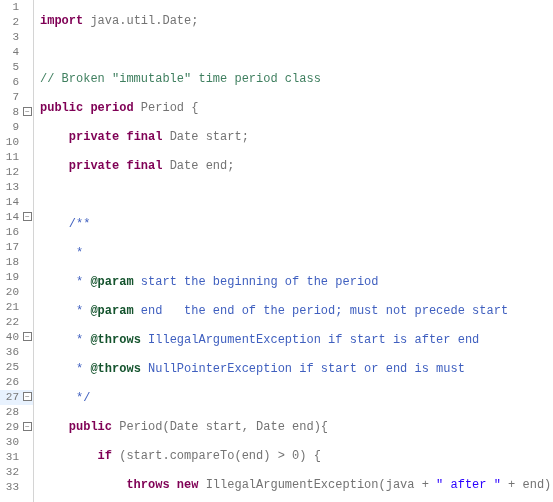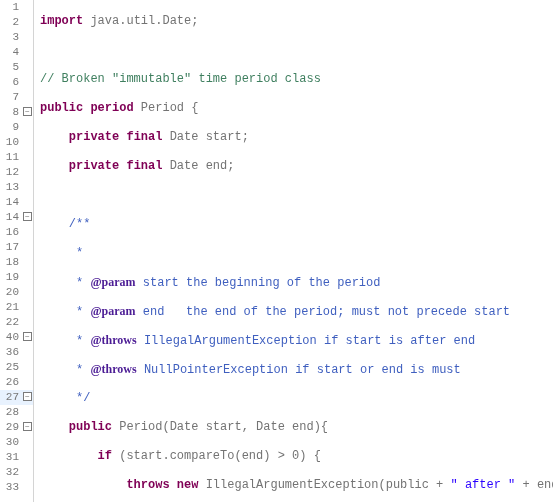--- a/index.html
+++ b/index.html
@@ -49,21 +49,21 @@
   white-space: pre;
   position: relative;
 }
 .code-line {
   height: 15px;
   line-height: 15px;
 }
 .kw { color: #7f0055; font-weight: bold; }
 .comment { color: #3f7f5f; }
 .javadoc { color: #3f5fbf; }
-.javadoc-tag { color: #4c1d95; font-weight: bold; font-family: Liberation Serif, serif; }
+.javadoc-tag { color: #14532d; font-weight: bold; }
 .string { color: #2a00ff; }
 .plain { color: #737373; }
 .highlight-line { background: #e8f2fe; }
 </style>
 </head>
 <body>
 
 <div class="gutter">
   <div class="gutter-line">1</div>
   <div class="gutter-line">2</div>
@@ -110,21 +110,21 @@
 <div class="code-line"></div>
 <div class="code-line"><span class="plain">    </span><span class="javadoc">/**</span></div>
 <div class="code-line"><span class="plain">    </span><span class="javadoc"> *</span></div>
 <div class="code-line"><span class="plain">    </span><span class="javadoc"> * </span><span class="javadoc-tag">@param</span><span class="javadoc"> start the beginning of the period</span></div>
 <div class="code-line"><span class="plain">    </span><span class="javadoc"> * </span><span class="javadoc-tag">@param</span><span class="javadoc"> end   the end of the period; must not precede start</span></div>
 <div class="code-line"><span class="plain">    </span><span class="javadoc"> * </span><span class="javadoc-tag">@throws</span><span class="javadoc"> IllegalArgumentException if start is after end</span></div>
 <div class="code-line"><span class="plain">    </span><span class="javadoc"> * </span><span class="javadoc-tag">@throws</span><span class="javadoc"> NullPointerException if start or end is must</span></div>
 <div class="code-line"><span class="plain">    </span><span class="javadoc"> */</span></div>
 <div class="code-line"><span class="plain">    </span><span class="kw">public</span><span class="plain"> Period(Date start, Date end){</span></div>
 <div class="code-line"><span class="plain">        </span><span class="kw">if</span><span class="plain"> (start.compareTo(end) &gt; 0) {</span></div>
-<div class="code-line"><span class="plain">            </span><span class="kw">throws</span><span class="plain"> </span><span class="kw">new</span><span class="plain"> IllegalArgumentException(public + </span><span class="string">" after "</span><span class="plain"> + end);</span></div>
+<div class="code-line"><span class="plain">            </span><span class="kw">throws</span><span class="plain"> </span><span class="kw">new</span><span class="plain"> IllegalArgumentException(java + </span><span class="string">" after "</span><span class="plain"> + end);</span></div>
 
 
 
 
 
 
 
 
 
 

